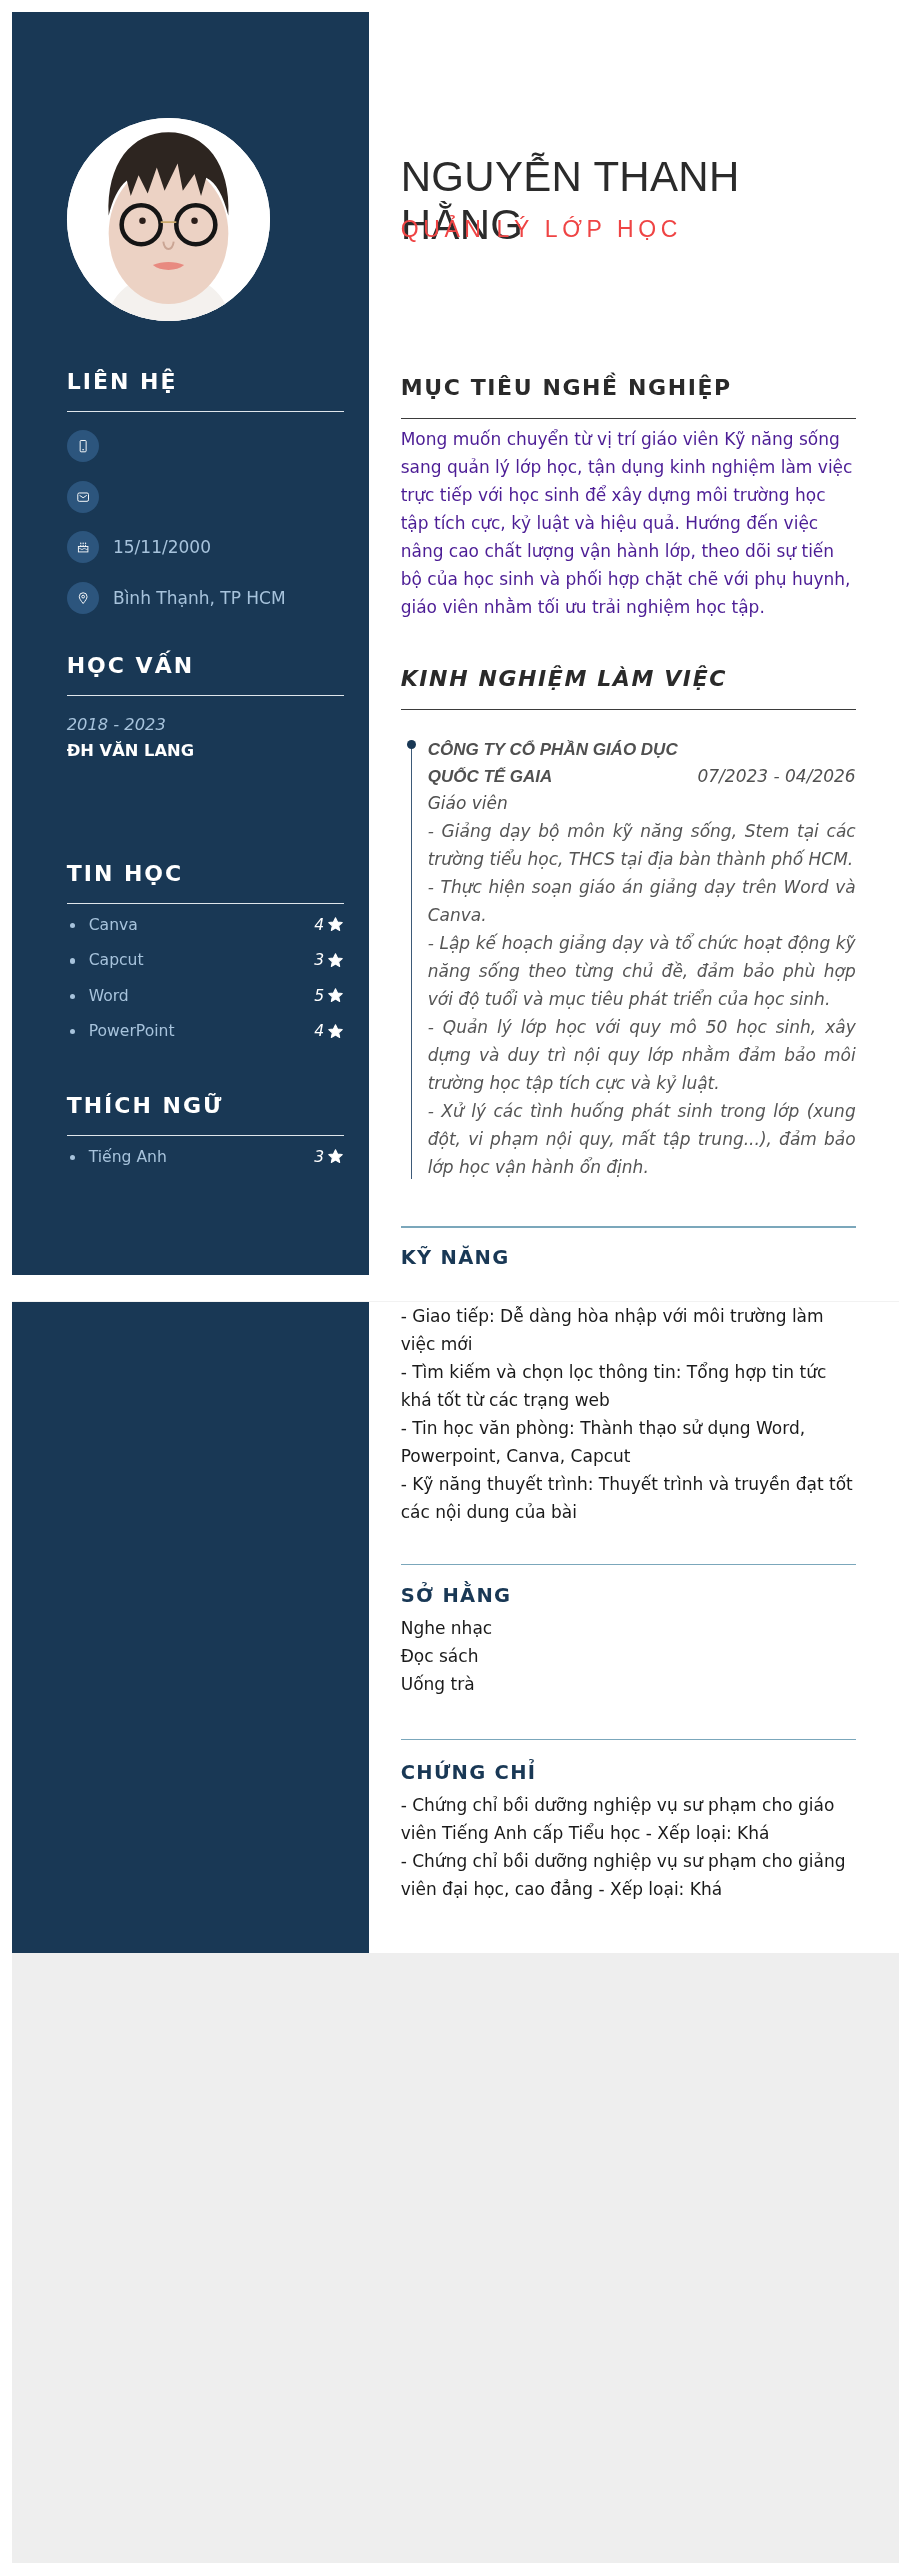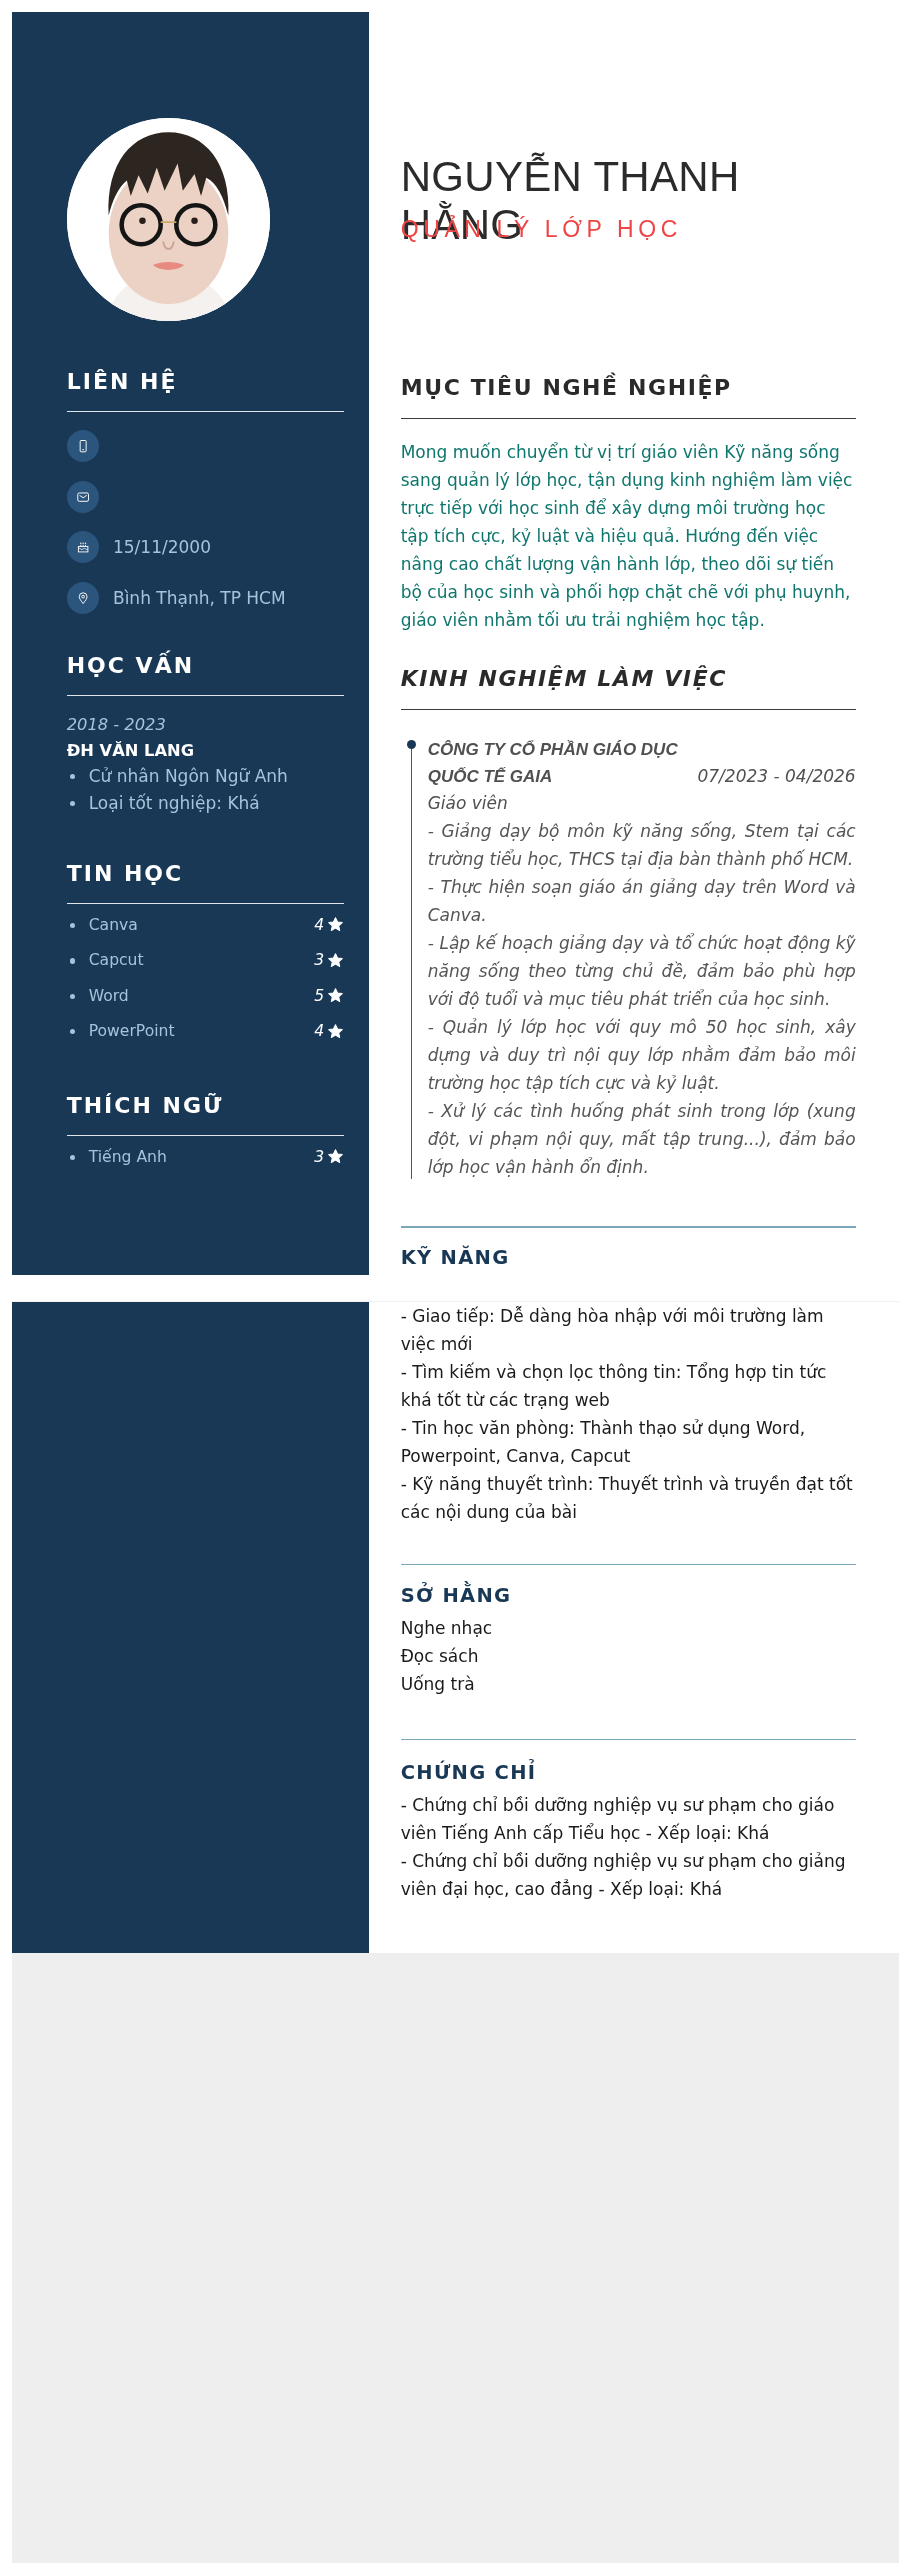--- a/index.html
+++ b/index.html
@@ -41,21 +41,21 @@
   .rating { display: flex; align-items: center; color: #ffffff; font-style: italic; font-size: 15.6px; }
   .rating svg { width: 17px; height: 17px; margin-left: 2.6px; }
 
   
   .name { position: absolute; left: 0; top: 141px; color: #2b2b2b; font-size: 42px; font-weight: normal; font-family: "Liberation Sans", sans-serif; letter-spacing: 0.3px; }
   .job-title { position: absolute; left: 0; top: 204px; color: #ef4444; font-size: 23px; letter-spacing: 4.6px; font-family: "Liberation Sans", sans-serif; }
 
   .main-section { position: absolute; left: 0; width: 455px; }
   .main-title { color: #2a2a2a; font-weight: bold; font-size: 22px; letter-spacing: 1.6px; font-family: "DejaVu Sans", sans-serif; line-height: 29px; }
   .main-rule { height: 1.3px; background: #3b3b3b; margin-top: 15.6px; }
-  .objective-text { color: #0f766e; font-size: 17px; line-height: 28px; margin-top: 19px; font-family: "DejaVu Sans", sans-serif; width: 455px; }
+  .objective-text { color: #4c1d95; font-size: 17px; line-height: 28px; margin-top: 6px; font-family: "DejaVu Sans", sans-serif; width: 455px; }
 
   .timeline { position: relative; margin-top: 26px; padding-left: 27px; }
   .timeline-line { position: absolute; left: 10.4px; top: 7.8px; width: 1.3px; height: 435px; background: #3d5a78; }
   .timeline-dot { position: absolute; left: 6.5px; top: 3.9px; width: 9px; height: 9px; border-radius: 50%; background: #193855; }
   .job-head { display: flex; justify-content: space-between; align-items: flex-end; }
   .company { color: #505050; font-weight: bold; font-size: 17px; line-height: 27px; font-family: "Liberation Sans", sans-serif; width: 280px; }
   .dates { color: #505050; font-size: 17px; line-height: 27px; font-family: "DejaVu Sans", sans-serif; white-space: nowrap; }
   .role { color: #505050; font-size: 17px; line-height: 27px; font-family: "DejaVu Sans", sans-serif; }
   .duty { color: #555555; font-size: 17px; line-height: 28px; text-align: justify; font-family: "DejaVu Sans", sans-serif; }
 
@@ -131,24 +131,20 @@
         </span>
         <span class="c-text">Bình Thạnh, TP HCM</span>
       </div>
     </section>
 
     <section class="side-section" style="top:639px;">
       <h2 class="side-title">HỌC VẤN</h2>
       <div class="side-rule"></div>
       <div class="edu-years">2018 - 2023</div>
       <div class="edu-school">ĐH VĂN LANG</div>
-      <ul class="bullet-list">
-        <li>Cử nhân Ngôn Ngữ Anh</li>
-        <li>Loại tốt nghiệp: Khá</li>
-      </ul>
     </section>
 
     <section class="side-section" style="top:847px;">
       <h2 class="side-title">TIN HỌC</h2>
       <div class="side-rule"></div>
       <ul class="rating-list">
         <li>
           <span>Canva</span>
           <span class="rating">
               <span>4</span>

